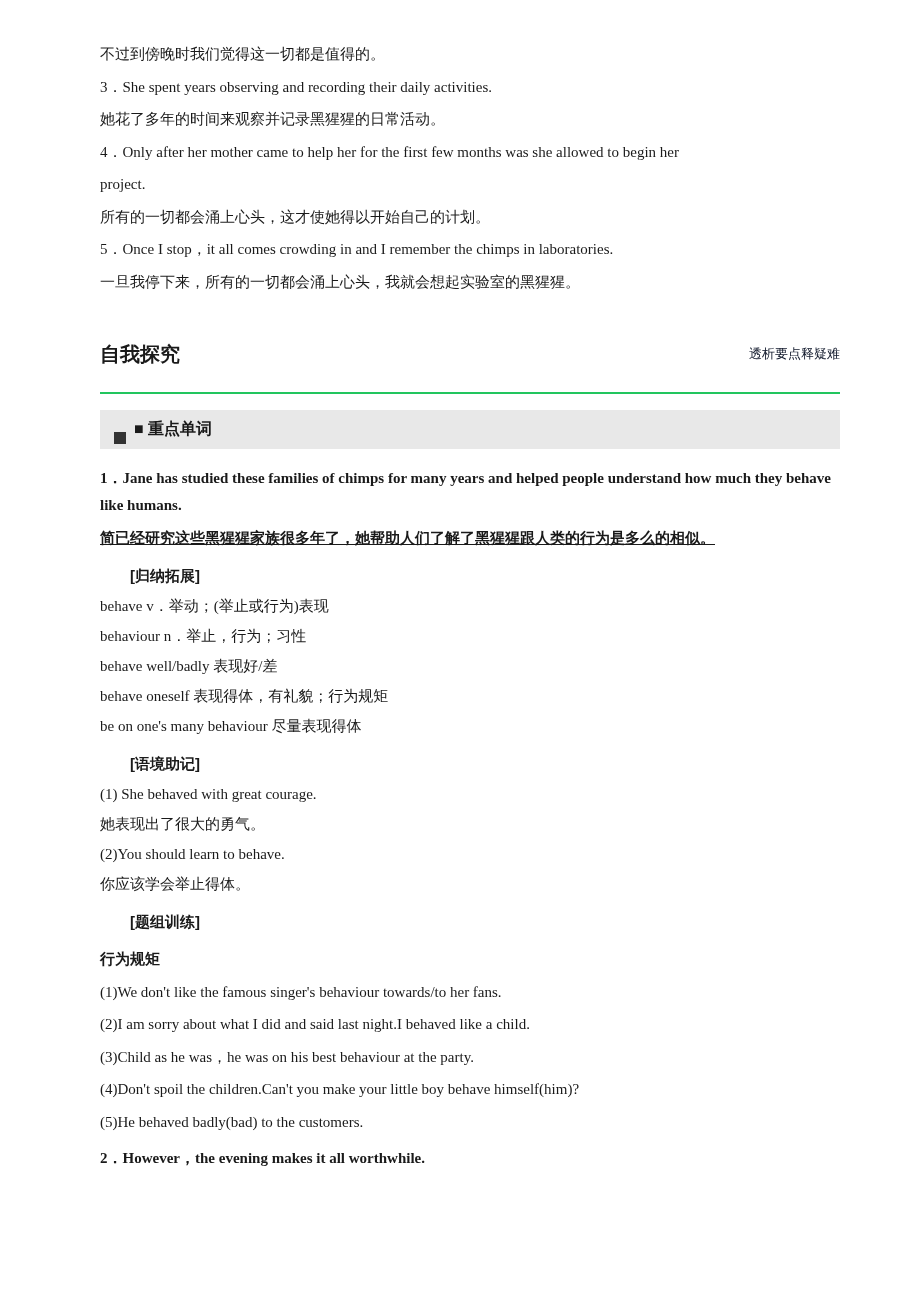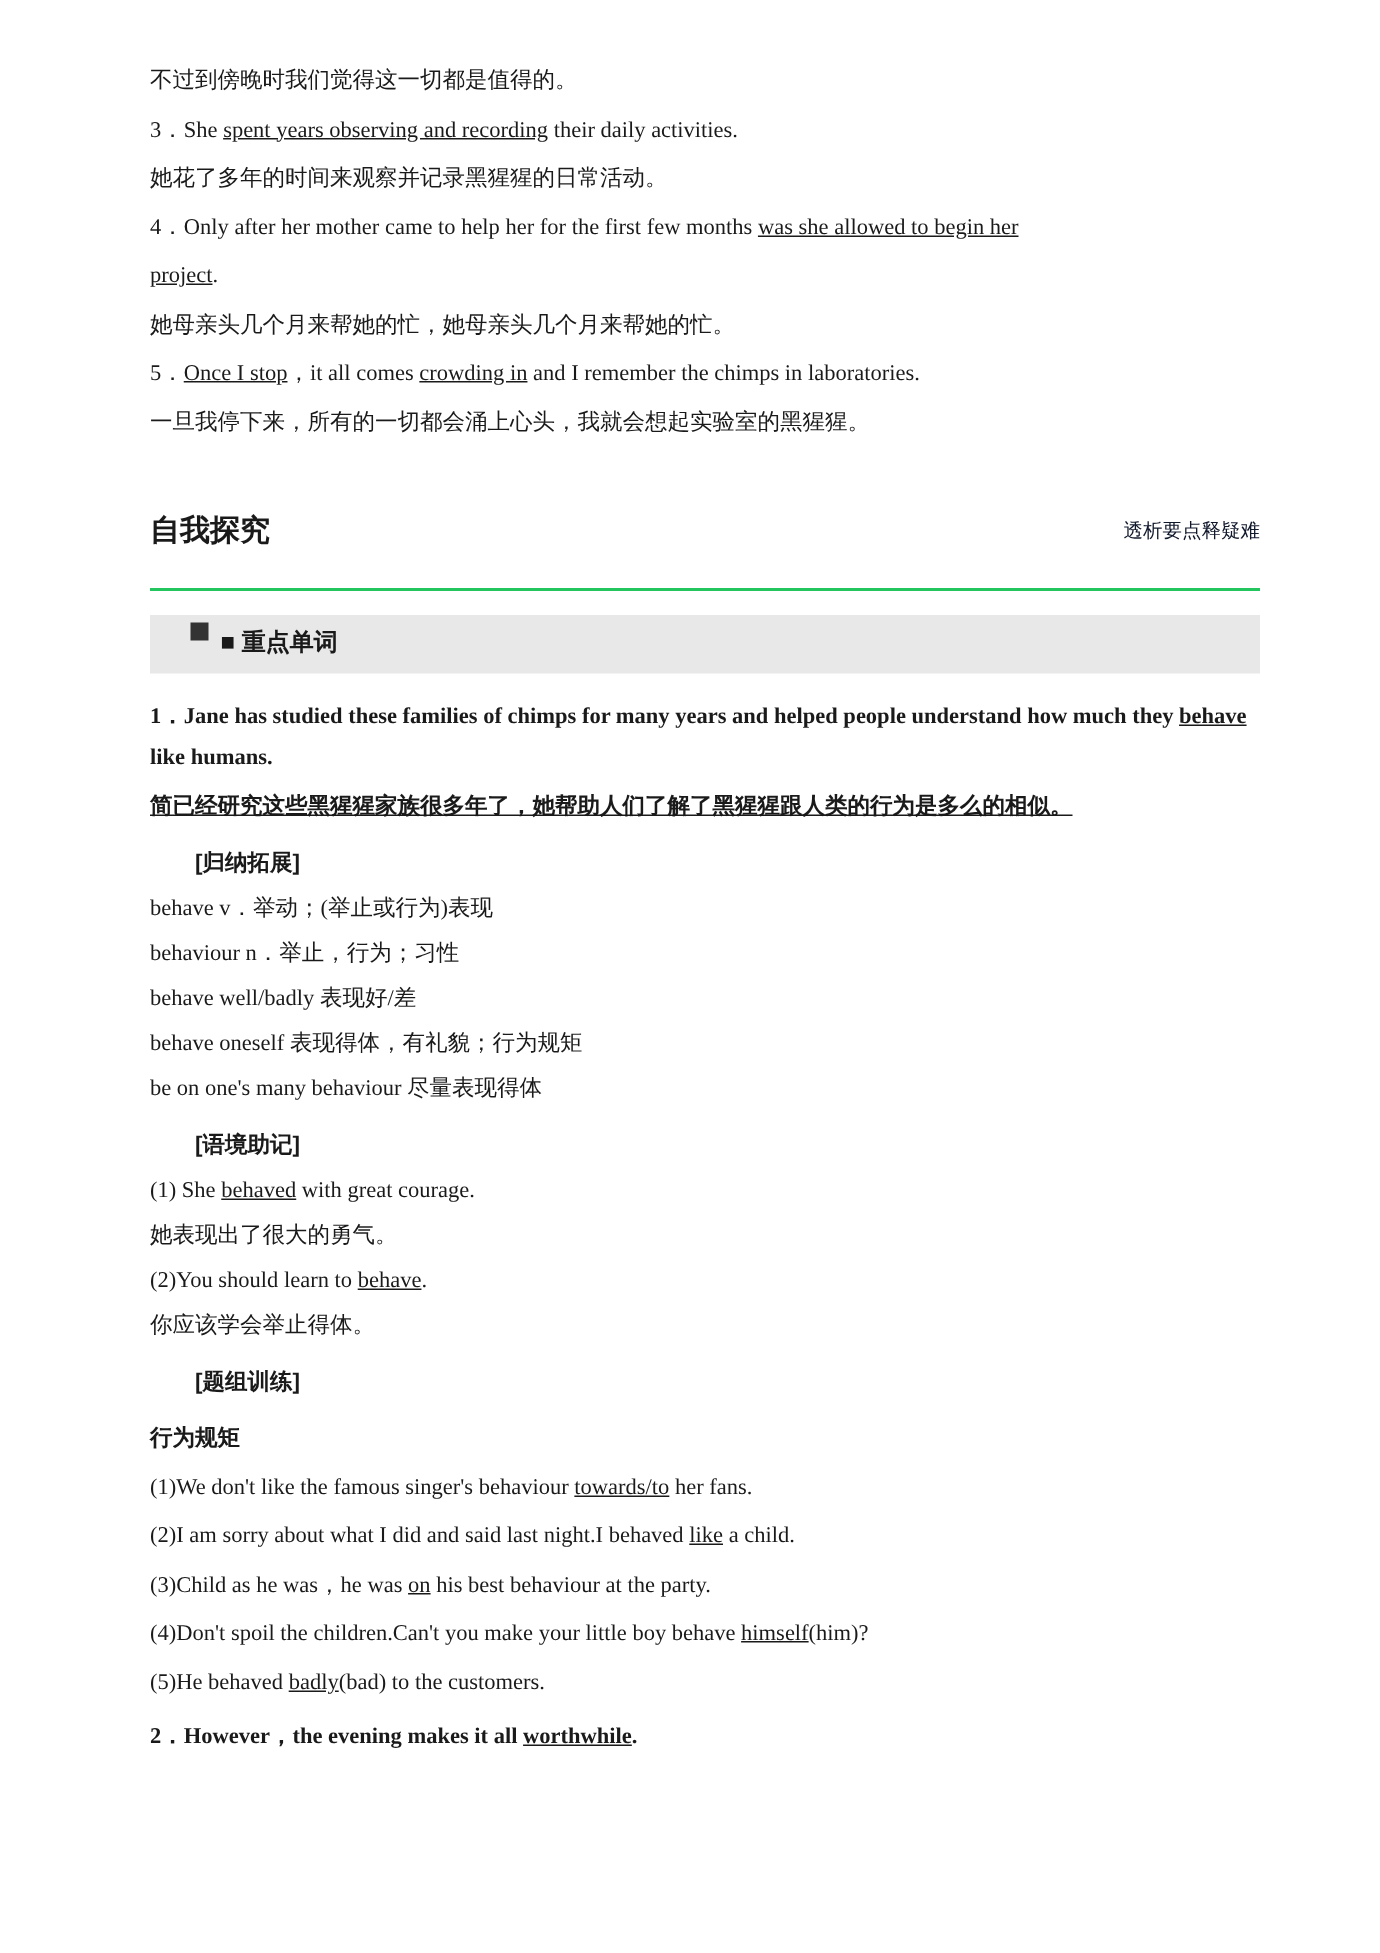--- a/index.html
+++ b/index.html
@@ -18,21 +18,20 @@
       padding: 40px 80px 60px 100px;
       line-height: 1.8;
     }
 
     .line {
       margin-bottom: 4px;
       line-height: 1.9;
     }
 
     .underline {
-      text-decoration: underline;
     }
 
     .bold {
       font-weight: bold;
     }
 
     .section-header {
       display: flex;
       align-items: center;
       justify-content: space-between;
@@ -49,23 +48,23 @@
     }
 
     .section-subtitle {
       font-size: 13px;
       color: #0f172a;
       font-family: "SimSun", serif;
     }
 
     .subsection-header {
       display: flex;
-      align-items: flex-start;
+      align-items: flex-end;
       background: #e8e8e8;
-      padding: 5px 27px;
+      padding: 5px 14px;
       margin: 14px 0 16px 0;
     }
 
     .subsection-marker {
       display: inline-block;
       width: 12px;
       height: 12px;
       background: #333;
       margin-right: 8px;
       flex-shrink: 0;
@@ -141,21 +140,21 @@
 
     <div class="line">
       <span>4．Only after her mother came to help her for the first few months </span><span class="underline">was she allowed to begin her</span>
     </div>
 
     <div class="line">
       <span class="underline">project</span><span>.</span>
     </div>
 
     <div class="line">
-      <span>她母亲头几个月来帮她的忙，她母亲头几个月来帮她的忙。</span>
+      <span>所有的一切都会涌上心头，这才使她得以开始自己的计划。</span>
     </div>
 
     <div class="line">
       <span>5．</span><span class="underline">Once I stop</span><span>，it all comes </span><span class="underline">crowding in</span><span> and I remember the chimps in laboratories.</span>
     </div>
 
     <div class="line">
       <span>一旦我停下来，所有的一切都会涌上心头，我就会想起实验室的黑猩猩。</span>
     </div>
 

